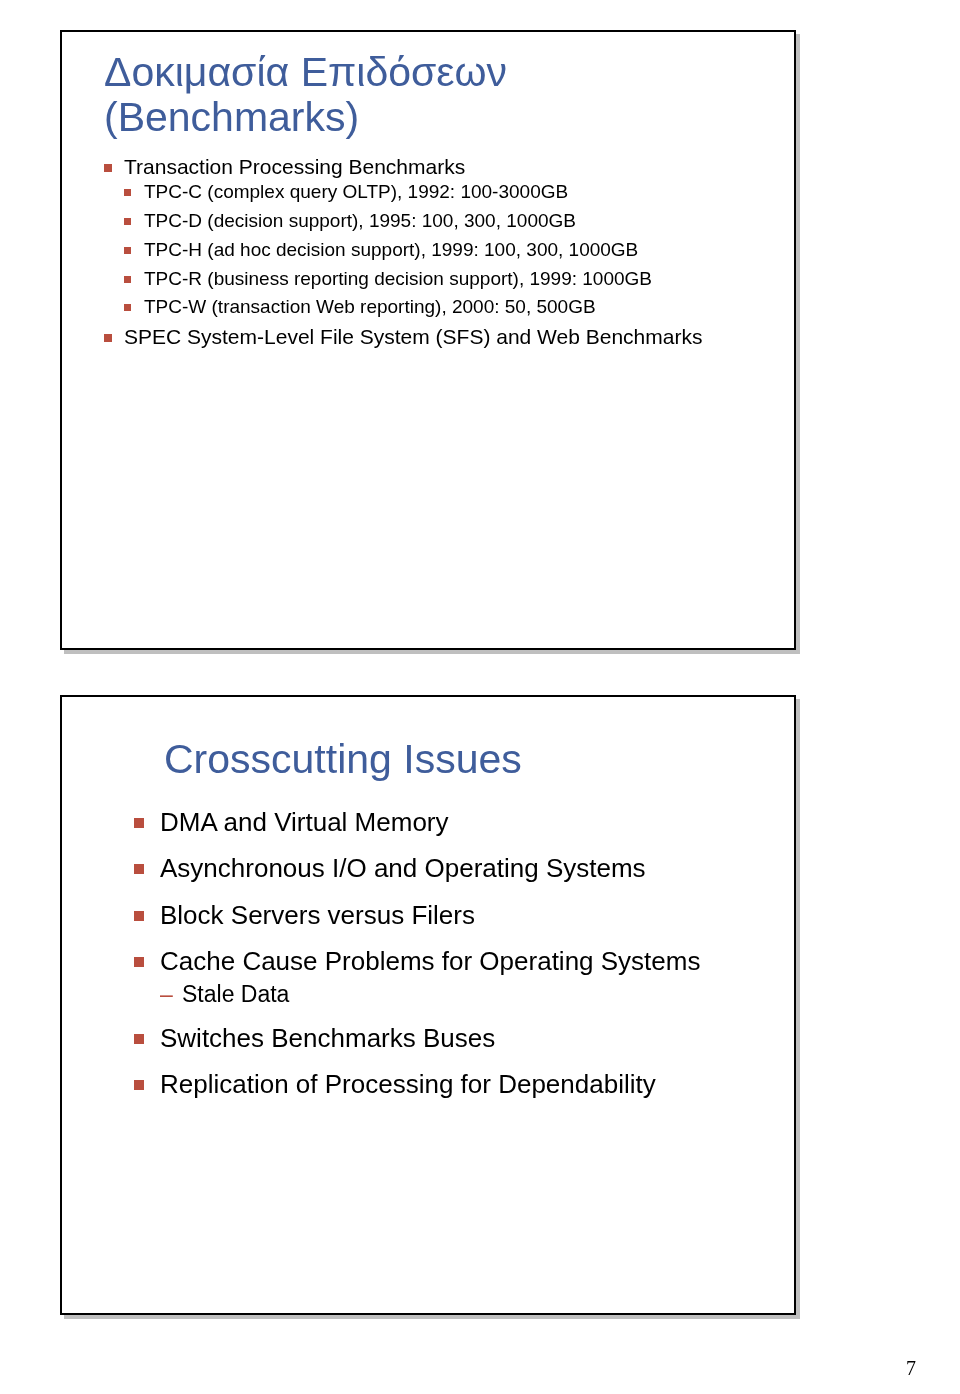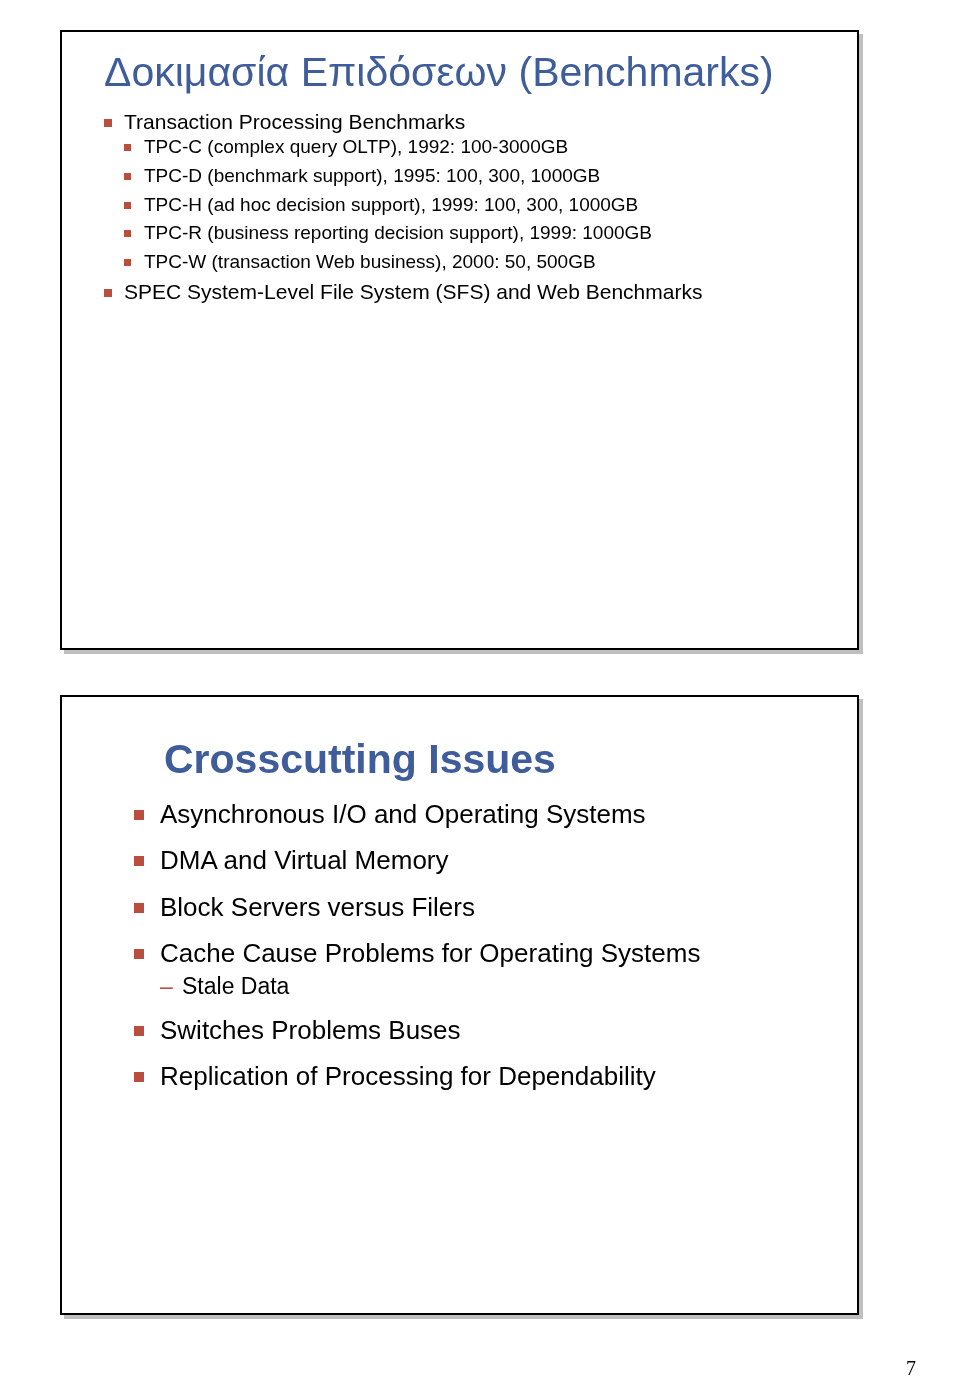--- a/index.html
+++ b/index.html
@@ -8,21 +8,21 @@
     background: #fff;
     width: 960px;
     height: 1394px;
     position: relative;
   }
   .slide {
     position: absolute;
     border: 2px solid #000;
     background: #fff;
     left: 60px;
-    width: 799px;
+    width: 736px;
     height: 620px;
     box-shadow: 4px 4px 0 rgba(0,0,0,0.25);
   }
   .slide1 { top: 30px; }
   .slide2 { top: 695px; }
   .slide-inner {
     padding: 18px 22px 18px 42px;
   }
   .title {
     font-family: Tahoma, Verdana, Arial, sans-serif;
@@ -30,22 +30,22 @@
     font-size: 41px;
     line-height: 1.1;
     margin-bottom: 14px;
     font-weight: normal;
   }
   .title2 {
     font-family: Tahoma, Verdana, Arial, sans-serif;
     color: #3f5d9b;
     font-size: 41px;
     line-height: 1.1;
-    margin-bottom: 14px;
-    font-weight: bold;
+    margin-bottom: 22px;
+    font-weight: normal;
     padding-left: 30px;
   }
   ul { list-style: none; }
   .lvl1 > li {
     position: relative;
     color: #000;
     font-size: 21px;
     line-height: 1.25;
     margin-bottom: 4px;
     padding-left: 20px;
@@ -123,43 +123,43 @@
 <body>
 
 <div class="slide slide1">
   <div class="slide-inner">
     <h1 class="title">Δοκιμασία Επιδόσεων (Benchmarks)</h1>
     <ul class="lvl1">
       <li>
         <span>Transaction Processing Benchmarks</span>
         <ul class="lvl2">
           <li>TPC-C (complex query OLTP), 1992: 100-3000GB</li>
-          <li>TPC-D (benchmark support), 1995: 100, 300, 1000GB</li>
+          <li>TPC-D (decision support), 1995: 100, 300, 1000GB</li>
           <li>TPC-H (ad hoc decision support), 1999: 100, 300, 1000GB</li>
           <li>TPC-R (business reporting decision support), 1999: 1000GB</li>
-          <li>TPC-W (transaction Web business), 2000: 50, 500GB</li>
+          <li>TPC-W (transaction Web reporting), 2000: 50, 500GB</li>
         </ul>
       </li>
       <li>SPEC System-Level File System (SFS) and Web Benchmarks</li>
     </ul>
   </div>
 </div>
 
 <div class="slide slide2">
   <div class="slide-inner">
     <h1 class="title2">Crosscutting Issues</h1>
     <ul class="lvl1b">
+      <li>DMA and Virtual Memory</li>
       <li>Asynchronous I/O and Operating Systems</li>
-      <li>DMA and Virtual Memory</li>
       <li>Block Servers versus Filers</li>
       <li>
         <span>Cache Cause Problems for Operating Systems</span>
         <ul class="lvl2b">
           <li>Stale Data</li>
         </ul>
       </li>
-      <li>Switches Problems Buses</li>
+      <li>Switches Benchmarks Buses</li>
       <li>Replication of Processing for Dependability</li>
     </ul>
   </div>
 </div>
 
 <div class="page-number">7</div>
 
 </body></html>

